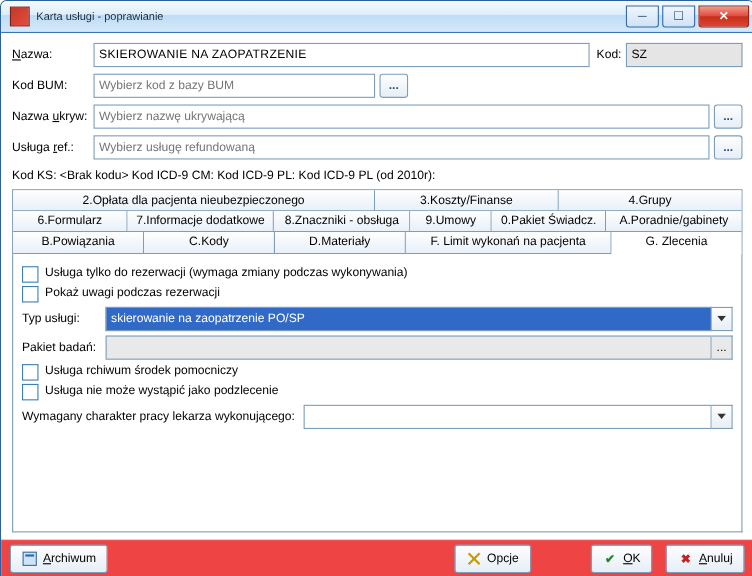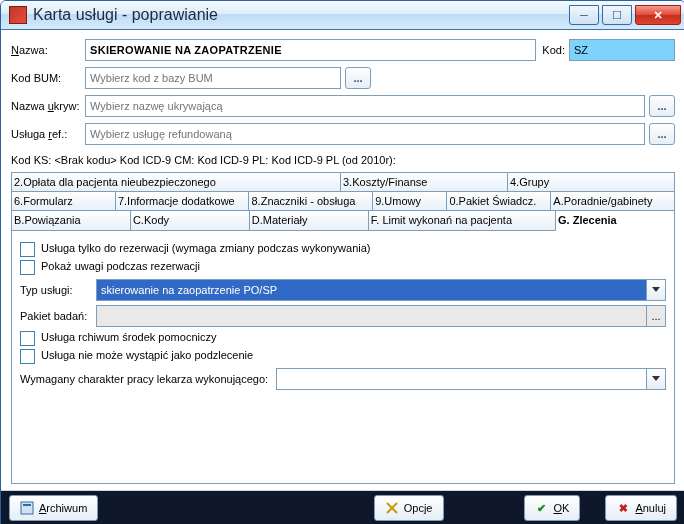--- a/index.html
+++ b/index.html
@@ -1,53 +1,53 @@
 <!DOCTYPE html>
 <html><head>
 <meta charset="utf-8">
 <style>
 html,body{margin:0;padding:0;font-family:Tahoma,Verdana,sans-serif;font-size:11px;color:#000}
 .window{width:684px;height:524px;background:#fff;border:1px solid #2a5fa0;border-radius:6px 6px 0 0;overflow:hidden;display:flex;flex-direction:column}
 .titlebar{height:28px;background:linear-gradient(to bottom,#f5fafe 0%,#dcedfb 45%,#bedcf5 46%,#d5e9f9 100%);display:flex;align-items:center;border-bottom:1px solid #3a74b8;position:relative}
 .titlebar .ticon{width:16px;height:16px;margin:0 6px 0 8px;background:linear-gradient(135deg,#c0392b,#e74c3c);border:1px solid #7a1f12}
-.titlebar .ttext{flex:1;color:#1b2a3e;font-size:16px}
+.titlebar .ttext{flex:1;color:#1b2a3e;font-size:10px}
 .winbtns{display:flex;height:20px;margin-right:4px}
 .winbtn{width:28px;height:18px;margin-left:3px;border:1px solid #366aa6;border-radius:0 0 3px 3px;display:flex;align-items:center;justify-content:center;background:linear-gradient(to bottom,#f0f6fc,#cfe3f6)}
 .winbtn.close{background:linear-gradient(to bottom,#f09a8f 0%,#e14b3a 48%,#c52e1d 51%,#e1432f 100%);border-color:#9c2313;color:#fff;width:44px}
 .winbtn span{font-size:11px;line-height:1;color:#30506f}
 .winbtn.close span{color:#fff;font-weight:bold}
 .client{flex:1;background:#fff;padding:6px 10px 6px 10px;display:flex;flex-direction:column;overflow:hidden}
 .formrow{display:flex;align-items:center;margin:3px 0}
 .lbl{width:74px}
 .lbl .ul{text-decoration:underline}
 .txtbox{flex:1;height:20px;border:1px solid #7e9db9;background:#fff;padding:0 4px;font:inherit;color:#000}
 .txtbox.ph{color:#8a8a8a}
-.txtbox.bold{font-weight:bold;letter-spacing:0.3px}
+.txtbox.bold{font-weight:normal;letter-spacing:0.3px}
 .smlbl{margin-left:6px}
-.kodbox{width:96px;height:20px;border:1px solid #7e9db9;background:#7dd3fc;padding:0 4px;font:inherit;color:#000;margin-left:4px}
+.kodbox{width:96px;height:20px;border:1px solid #7e9db9;background:#e5e5e5;padding:0 4px;font:inherit;color:#000;margin-left:4px}
 .dotsbtn{width:24px;height:20px;margin-left:4px;border:1px solid #7e9db9;background:linear-gradient(to bottom,#fefefe,#e6eef7);border-radius:3px;display:flex;align-items:center;justify-content:center;font-weight:bold;color:#264f7b}
 .staticline{margin:6px 0 6px 0;color:#000}
 .tabs{border:1px solid #7e9db9;background:#fff}
 .tabrow{display:flex;border-bottom:1px solid #7e9db9}
-.tab{flex:1;text-align:left;padding:3px 2px;border-right:1px solid #7e9db9;background:linear-gradient(to bottom,#fefefe,#e8f0f9);white-space:nowrap;overflow:hidden}
+.tab{flex:1;text-align:center;padding:3px 2px;border-right:1px solid #7e9db9;background:linear-gradient(to bottom,#fefefe,#e8f0f9);white-space:nowrap;overflow:hidden}
 .tab:last-child{border-right:0}
-.tab.active{background:#fff;border-bottom:2px solid #fff;margin-bottom:-1px;font-weight:bold}
+.tab.active{background:#fff;border-bottom:2px solid #fff;margin-bottom:-1px;font-weight:normal}
 .tabbody{border:1px solid #7e9db9;border-top:0;padding:8px 8px 8px 8px;background:#fff}
 .chkrow{display:flex;align-items:flex-start;margin:3px 0}
 .chk{width:13px;height:13px;border:1px solid #3c7fb1;background:#fff;margin-right:6px}
 .fr{display:flex;align-items:center;margin:4px 0}
 .fr .flbl{width:76px}
 .selwrap{flex:1;display:flex}
 .selbox{flex:1;height:20px;border:1px solid #7e9db9;background:#3169c6;color:#fff;padding:0 4px;display:flex;align-items:center}
 .selbox.white{background:#fff;color:#000}
 .selbox.gray{background:#e9e9e9;color:#000;font-style:italic}
 .ddbtn{width:18px;height:20px;border:1px solid #7e9db9;border-left:0;background:linear-gradient(to bottom,#fefefe,#e6eef7);display:flex;align-items:center;justify-content:center}
 .ddbtn svg{display:block}
 .spacer{flex:1}
-.bottombar{height:34px;background:#0f172a;border-top:1px solid #cad6e4;display:flex;align-items:center;padding:0 8px;gap:25px}
+.bottombar{height:34px;background:#ef4444;border-top:1px solid #cad6e4;display:flex;align-items:center;padding:0 8px;gap:12px}
 .btn{height:24px;border:1px solid #7e9db9;background:linear-gradient(to bottom,#fefefe,#e6eef7);border-radius:3px;display:flex;align-items:center;padding:0 10px;gap:5px}
 .btn .ul{text-decoration:underline}
 .ico{width:14px;height:14px;display:flex;align-items:center;justify-content:center}
 .ico.ok{color:#1a8a1a;font-weight:bold}
 .ico.cancel{color:#c62020;font-weight:bold}
 .ico.opts svg,.ico.arch svg{display:block}
 </style>
 </head>
 <body>
 

